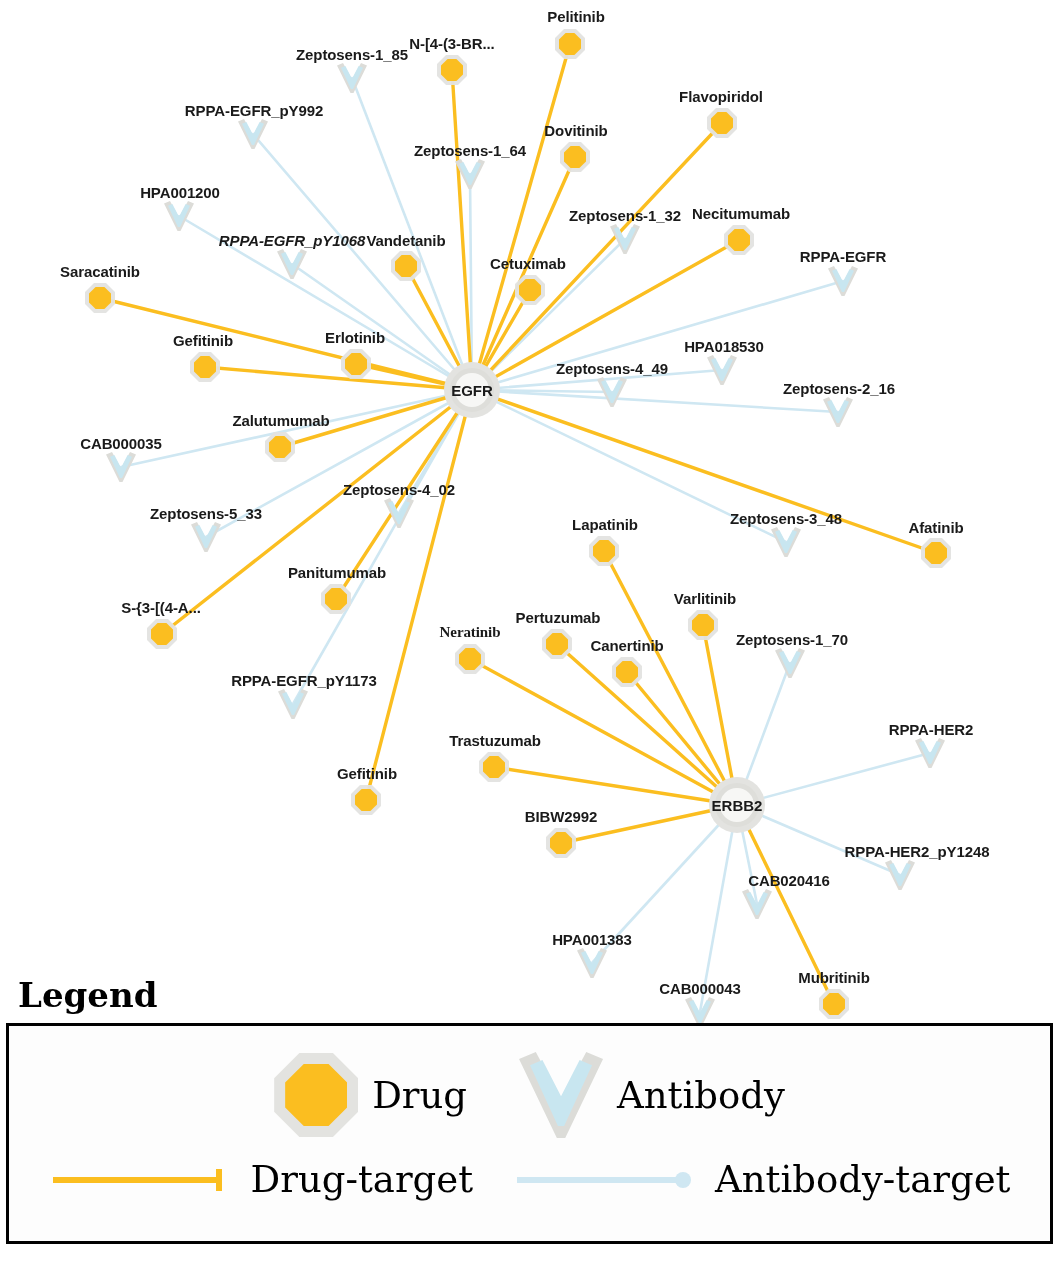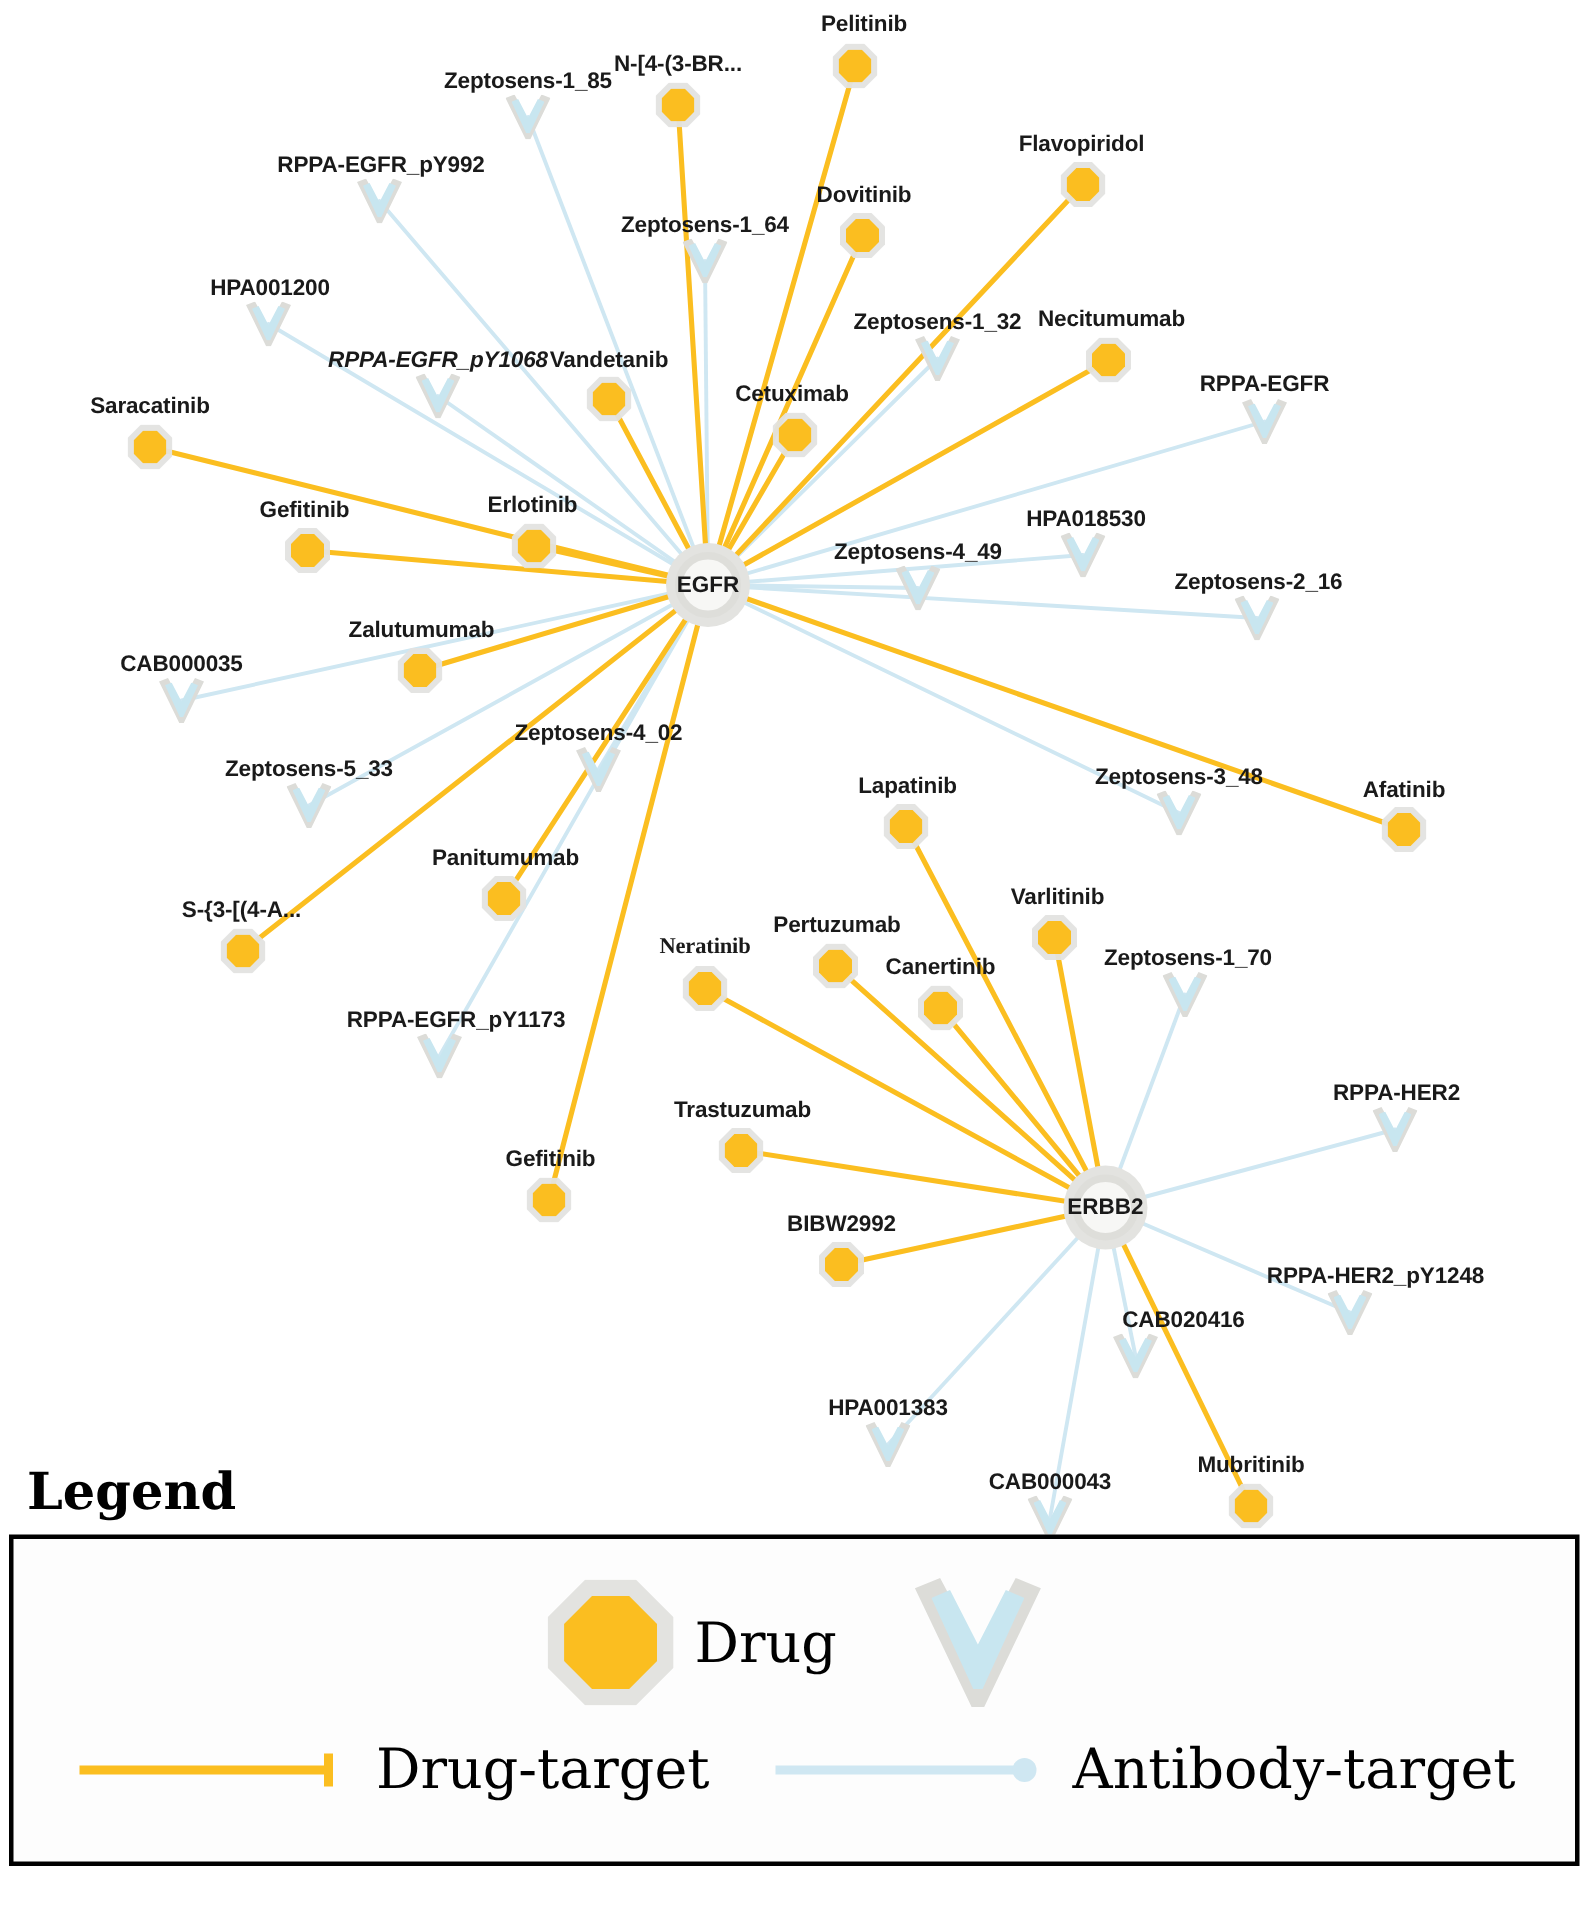--- a/index.html
+++ b/index.html
@@ -495,20 +495,21 @@
             <div class="halo"></div>
               <div class="core"></div>
           </div>
           <div class="lbl">Drug</div>
         </div>
         <div class="legend-item">
           <div class="big-ab">
             <div class="ahalo"></div>
               <div class="acore"></div>
           </div>
+          <div class="lbl">Antibody</div>
         </div>
       </div>
       <div class="legend-row2">
         <div class="legend-edge">
           <svg class="edge-sample" width="190" height="30">
             <line x1="4" y1="15" x2="170" y2="15" stroke="#fbbe20" stroke-width="6"></line>
             <line x1="170" y1="4" x2="170" y2="26" stroke="#fbbe20" stroke-width="6"></line>
           </svg>
           <div class="lbl">Drug-target</div>
         </div>

